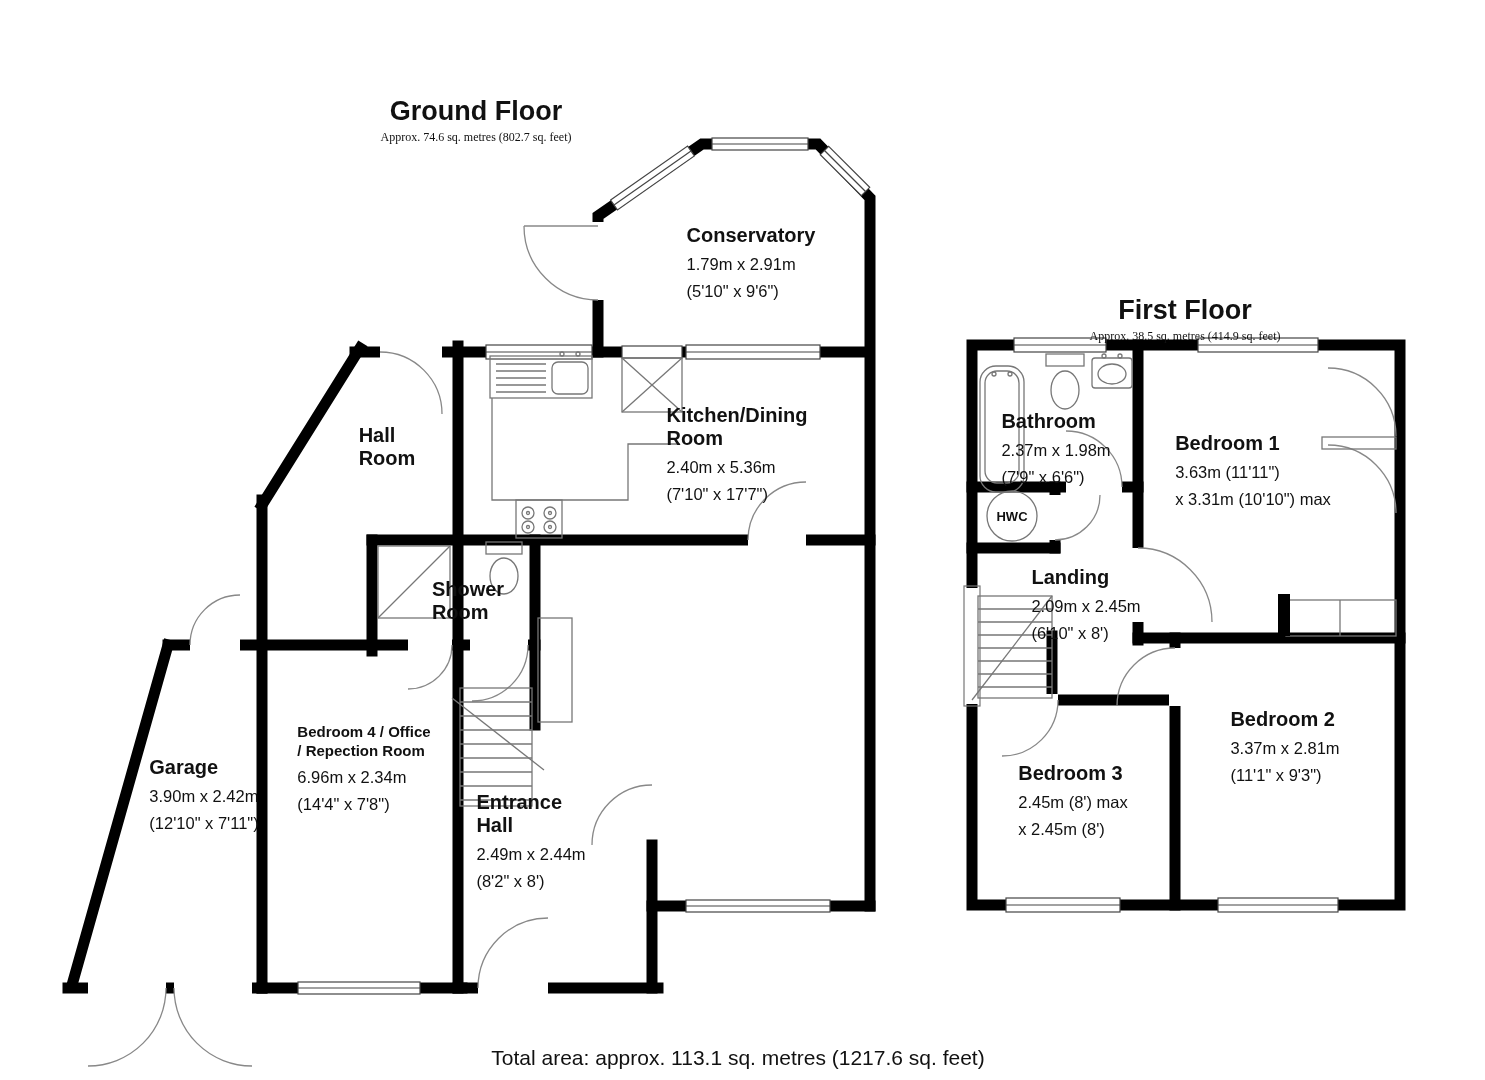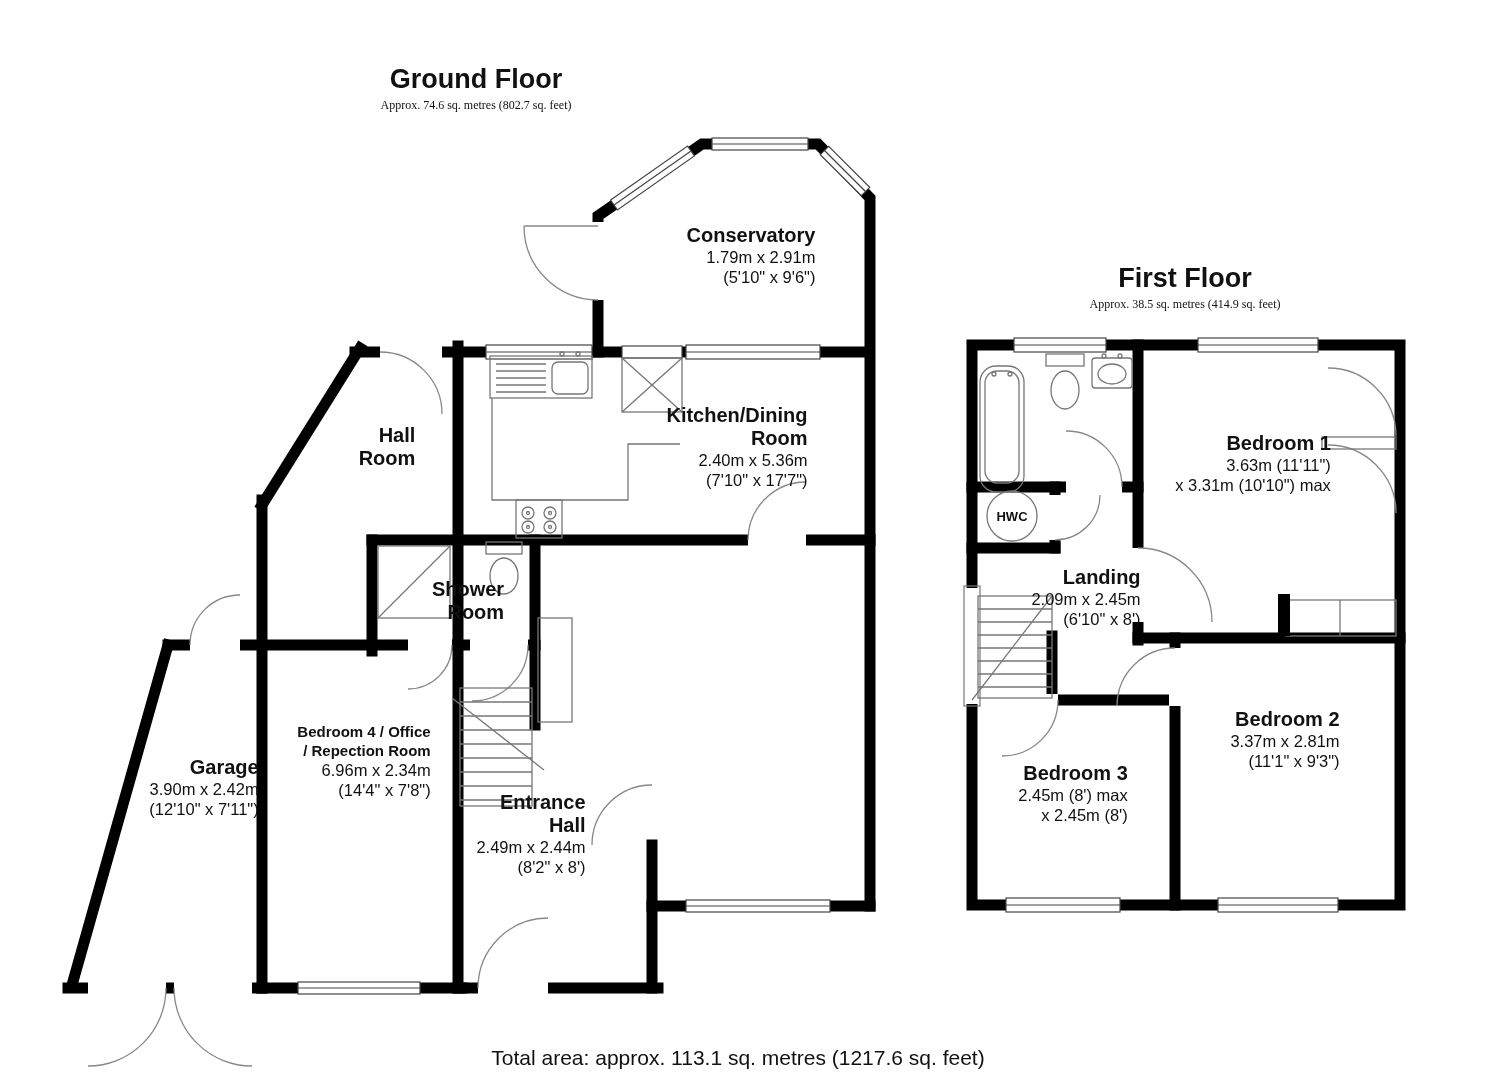--- a/index.html
+++ b/index.html
@@ -1,25 +1,25 @@
 <!DOCTYPE html>
 <html><head>
 <meta charset="utf-8">
 <style>
   html,body{margin:0;padding:0;background:#fff;}
   #canvas{position:relative;width:1485px;height:1080px;background:#fff;overflow:hidden;
           font-family:"Liberation Sans",sans-serif;color:#111;}
   #plan-svg{position:absolute;left:0;top:0;}
   .floor-title{position:absolute;transform:translateX(-50%);text-align:center;white-space:nowrap;}
-  .floor-title .t{font-size:27px;font-weight:bold;line-height:30px;}
+  .floor-title .t{font-size:27px;font-weight:bold;line-height:30px;margin-top:32px;}
   .floor-title .s{font-size:12px;line-height:22px;font-family:Liberation Serif, serif;}
-  .room-label{position:absolute;transform:translateX(-50%);text-align:right;white-space:nowrap;z-index:2;}
+  .room-label{position:absolute;transform:translateX(-50%);text-align:left;white-space:nowrap;z-index:2;}
   .rname{font-size:20px;font-weight:bold;line-height:23px;}
   .rname.small{font-size:15px;line-height:19px;}
-  .rdim{font-size:16.5px;line-height:20px;}
+  .rdim{font-size:16.5px;line-height:20px;margin-top:7px;}
   .footer{position:absolute;transform:translateX(-50%);font-size:21px;white-space:nowrap;}
 </style>
 </head>
 <body>
 
 <div id="canvas">
 
 <svg id="plan-svg" width="1485" height="1080" viewBox="0 0 1485 1080">
 
   <g>
@@ -256,20 +256,25 @@
   <div class="rdim">(14'4" x 7'8")</div>
 </div>
 
 <div class="room-label" style="left:531px;top:791px">
   <div class="rname">Entrance</div>
   <div class="rname">Hall</div>
   <div class="rdim">2.49m x 2.44m</div>
   <div class="rdim">(8'2" x 8')</div>
 </div>
 
+<div class="room-label" style="left:1056px;top:410px">
+  <div class="rname">Bathroom</div>
+  <div class="rdim">2.37m x 1.98m</div>
+  <div class="rdim">(7'9" x 6'6")</div>
+</div>
 
 <div class="room-label" style="left:1253px;top:432px">
   <div class="rname">Bedroom 1</div>
   <div class="rdim">3.63m (11'11")</div>
   <div class="rdim">x 3.31m (10'10") max</div>
 </div>
 
 <div class="room-label" style="left:1086px;top:566px">
   <div class="rname">Landing</div>
   <div class="rdim">2.09m x 2.45m</div>

